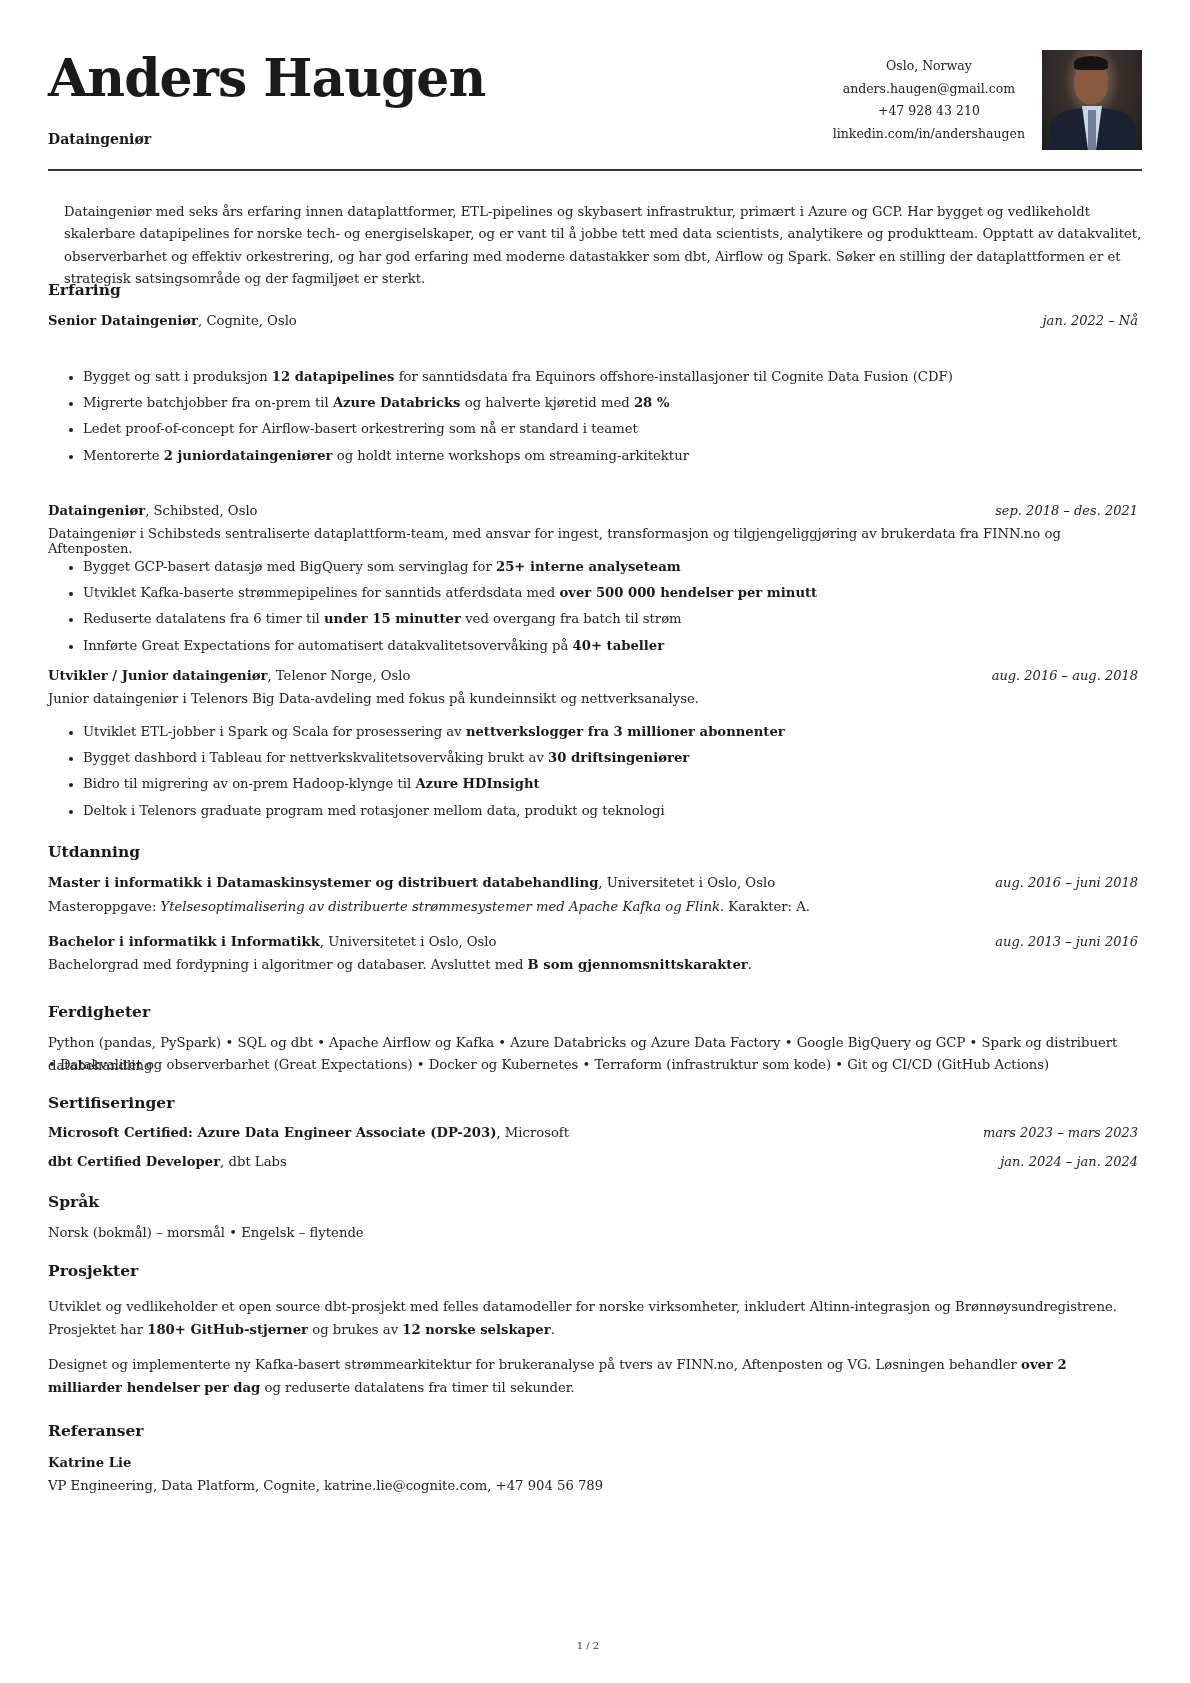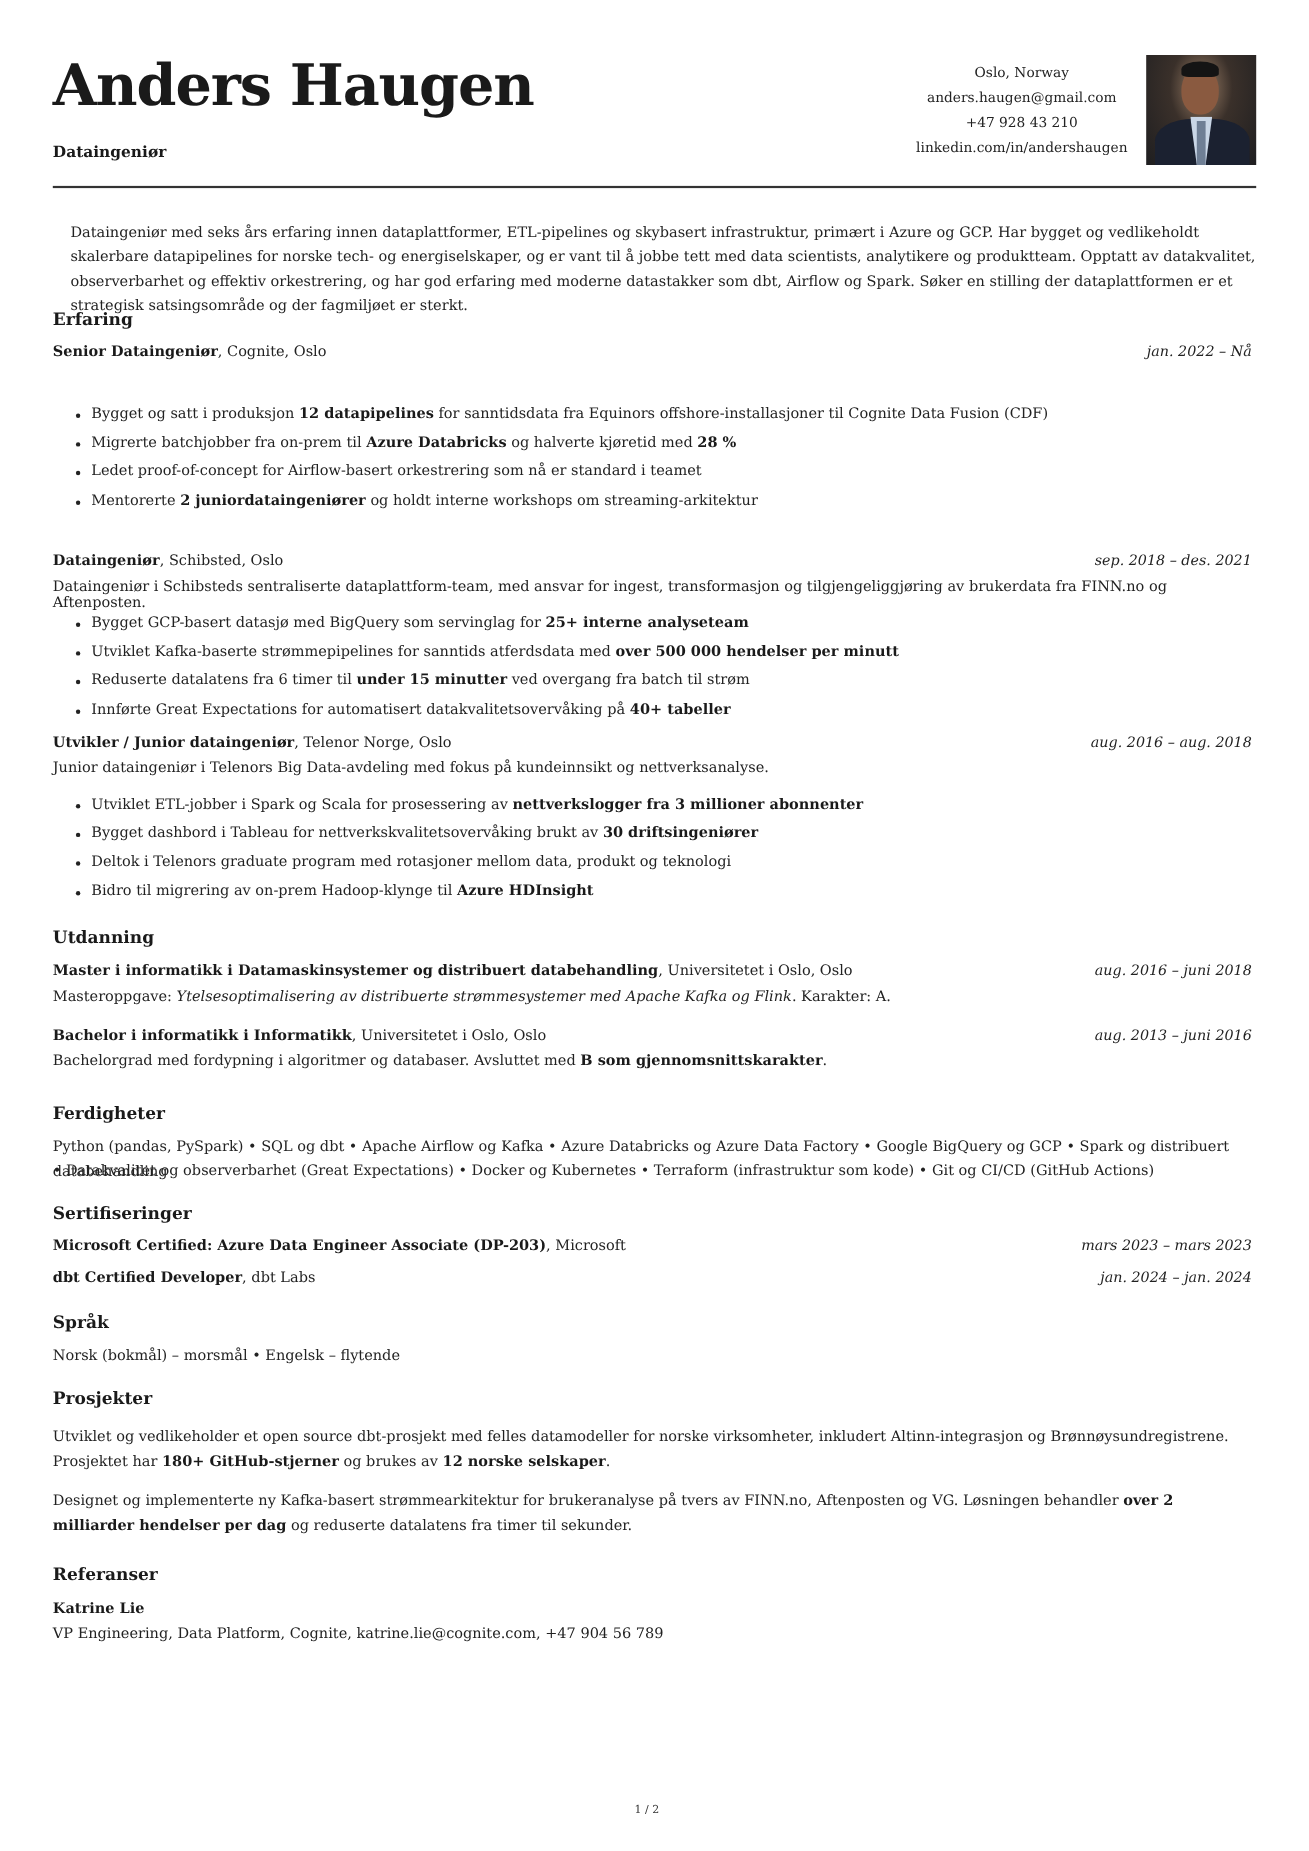--- a/index.html
+++ b/index.html
@@ -127,22 +127,22 @@
     </ul>
 
   <div class="entry-head" style="top:668px">
     <b>Utvikler / Junior dataingeniør</b><span>, Telenor Norge, Oslo</span>
     <span class="date">aug. 2016 – aug. 2018</span>
   </div>
   <p class="entry-desc" style="top:691px">Junior dataingeniør i Telenors Big Data-avdeling med fokus på kundeinnsikt og nettverksanalyse.</p>
   <ul class="bullets" style="top:719px">
       <li><span>Utviklet ETL-jobber i Spark og Scala for prosessering av </span><b>nettverkslogger fra 3 millioner abonnenter</b></li>
       <li><span>Bygget dashbord i Tableau for nettverkskvalitetsovervåking brukt av </span><b>30 driftsingeniører</b></li>
+      <li><span>Bidro til migrering av on-prem Hadoop-klynge til </span><b>Azure HDInsight</b></li>
       <li><span>Deltok i Telenors graduate program med rotasjoner mellom data, produkt og teknologi</span></li>
-      <li><span>Bidro til migrering av on-prem Hadoop-klynge til </span><b>Azure HDInsight</b></li>
     </ul>
 
   <h2 class="section-title" style="top:842px">Utdanning</h2>
 
   <div class="entry-head" style="top:875px">
     <b>Master i informatikk i Datamaskinsystemer og distribuert databehandling</b><span>, Universitetet i Oslo, Oslo</span>
     <span class="date">aug. 2016 – juni 2018</span>
   </div>
   <p class="entry-desc" style="top:899px"><span>Masteroppgave: </span><i>Ytelsesoptimalisering av distribuerte strømmesystemer med Apache Kafka og Flink</i><span>. Karakter: A.</span></p>
 

